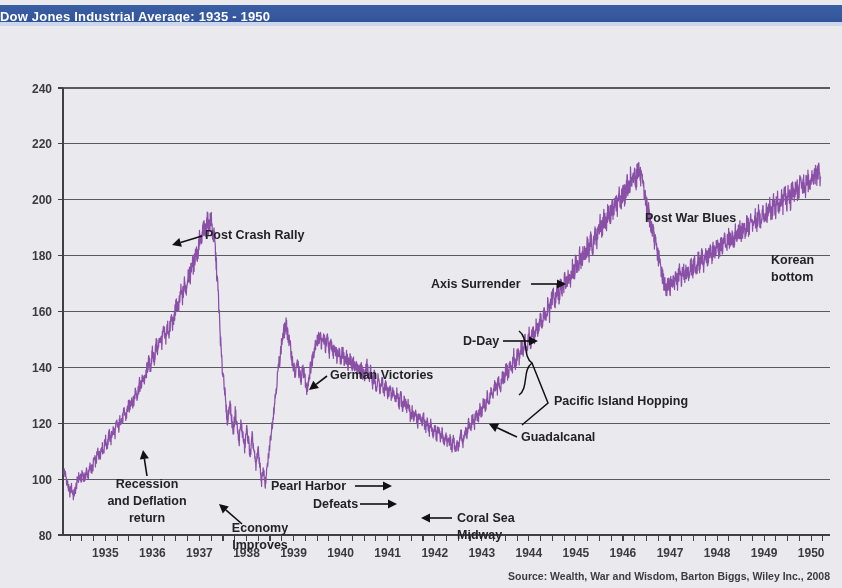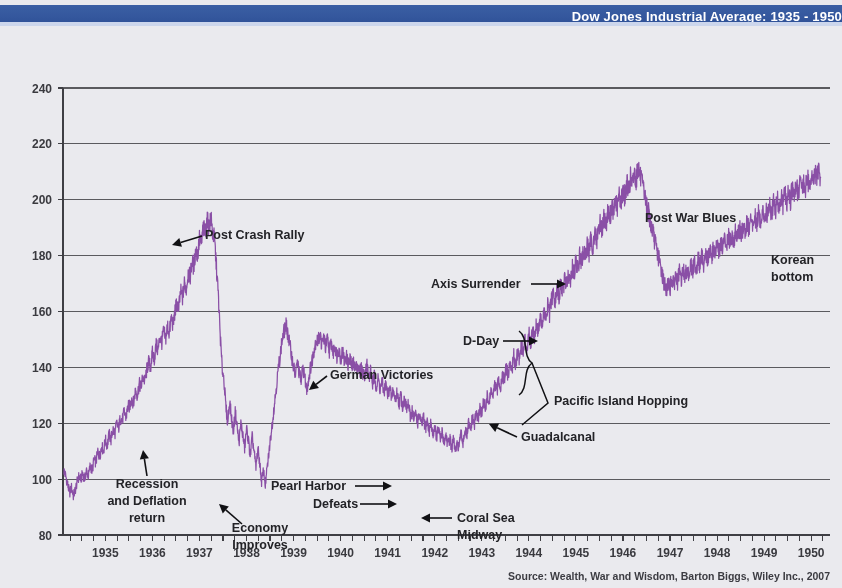--- a/index.html
+++ b/index.html
@@ -8,21 +8,21 @@
     background:#eaeaee;
     font-family:"Liberation Sans", sans-serif;
     overflow:hidden;
     position:relative;
   }
   #title-bar{
     position:absolute;left:0;top:5px;width:842px;height:22px;
     background:linear-gradient(180deg,#3b5fa4 0%,#34579d 55%,#2c4e94 100%);
     color:#ffffff;
     font-size:13px;font-weight:bold;
-    display:flex;align-items:center;justify-content:flex-end;
+    display:flex;align-items:center;justify-content:flex-start;
     letter-spacing:0.2px;
     box-shadow:0 1px 0 #c9d3e8;
   }
   #sub-band{
     position:absolute;left:0;top:22px;width:842px;height:4px;
     background:#ccd6ec;
   }
   #page{
     position:absolute;left:0;top:26px;width:842px;height:562px;
     background:#eaeaee;
@@ -238,14 +238,14 @@
           <g>
             <text x="645" y="196" class="anno-text" text-anchor="start">Post War Blues</text>
           </g>
           <g>
             <text x="771" y="238" class="anno-text" text-anchor="start">Korean</text>
             <text x="771" y="255" class="anno-text" text-anchor="start">bottom</text>
           </g>
         </g>
     </svg>
   </div>
-  <div id="source">Source: Wealth, War and Wisdom, Barton Biggs, Wiley Inc., 2007</div>
+  <div id="source">Source: Wealth, War and Wisdom, Barton Biggs, Wiley Inc., 2008</div>
 </div>
 
 </body></html>

